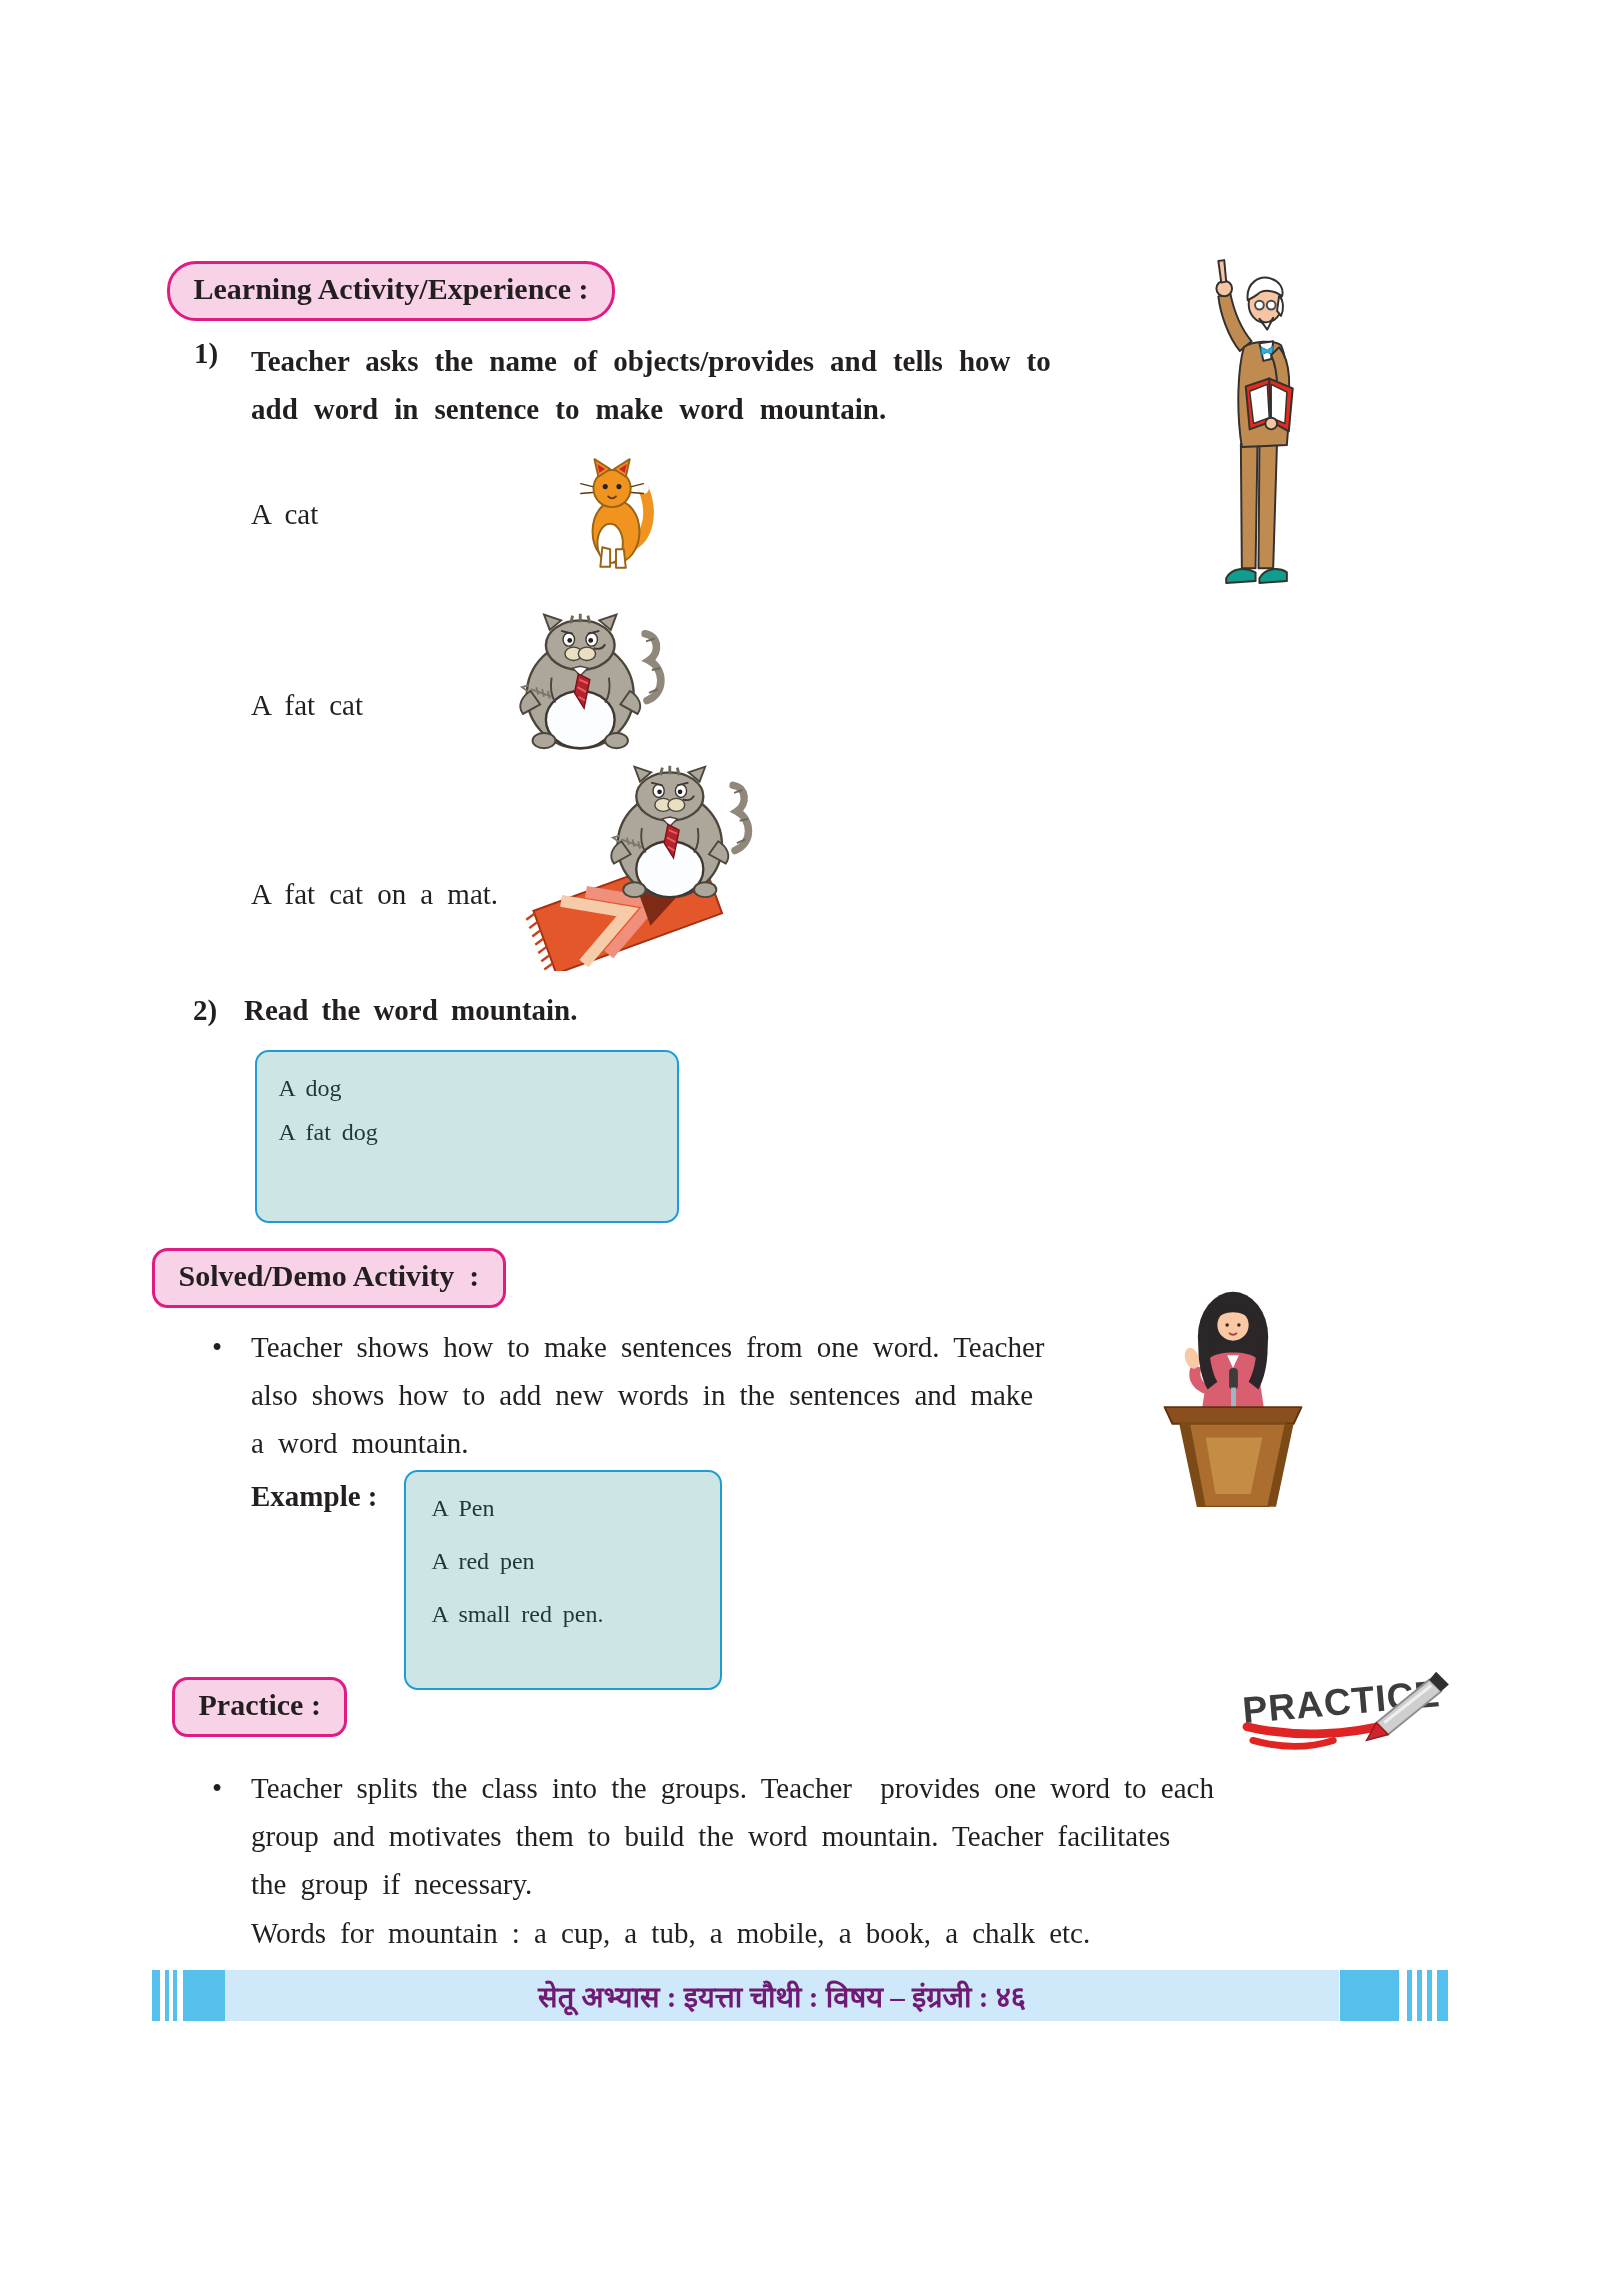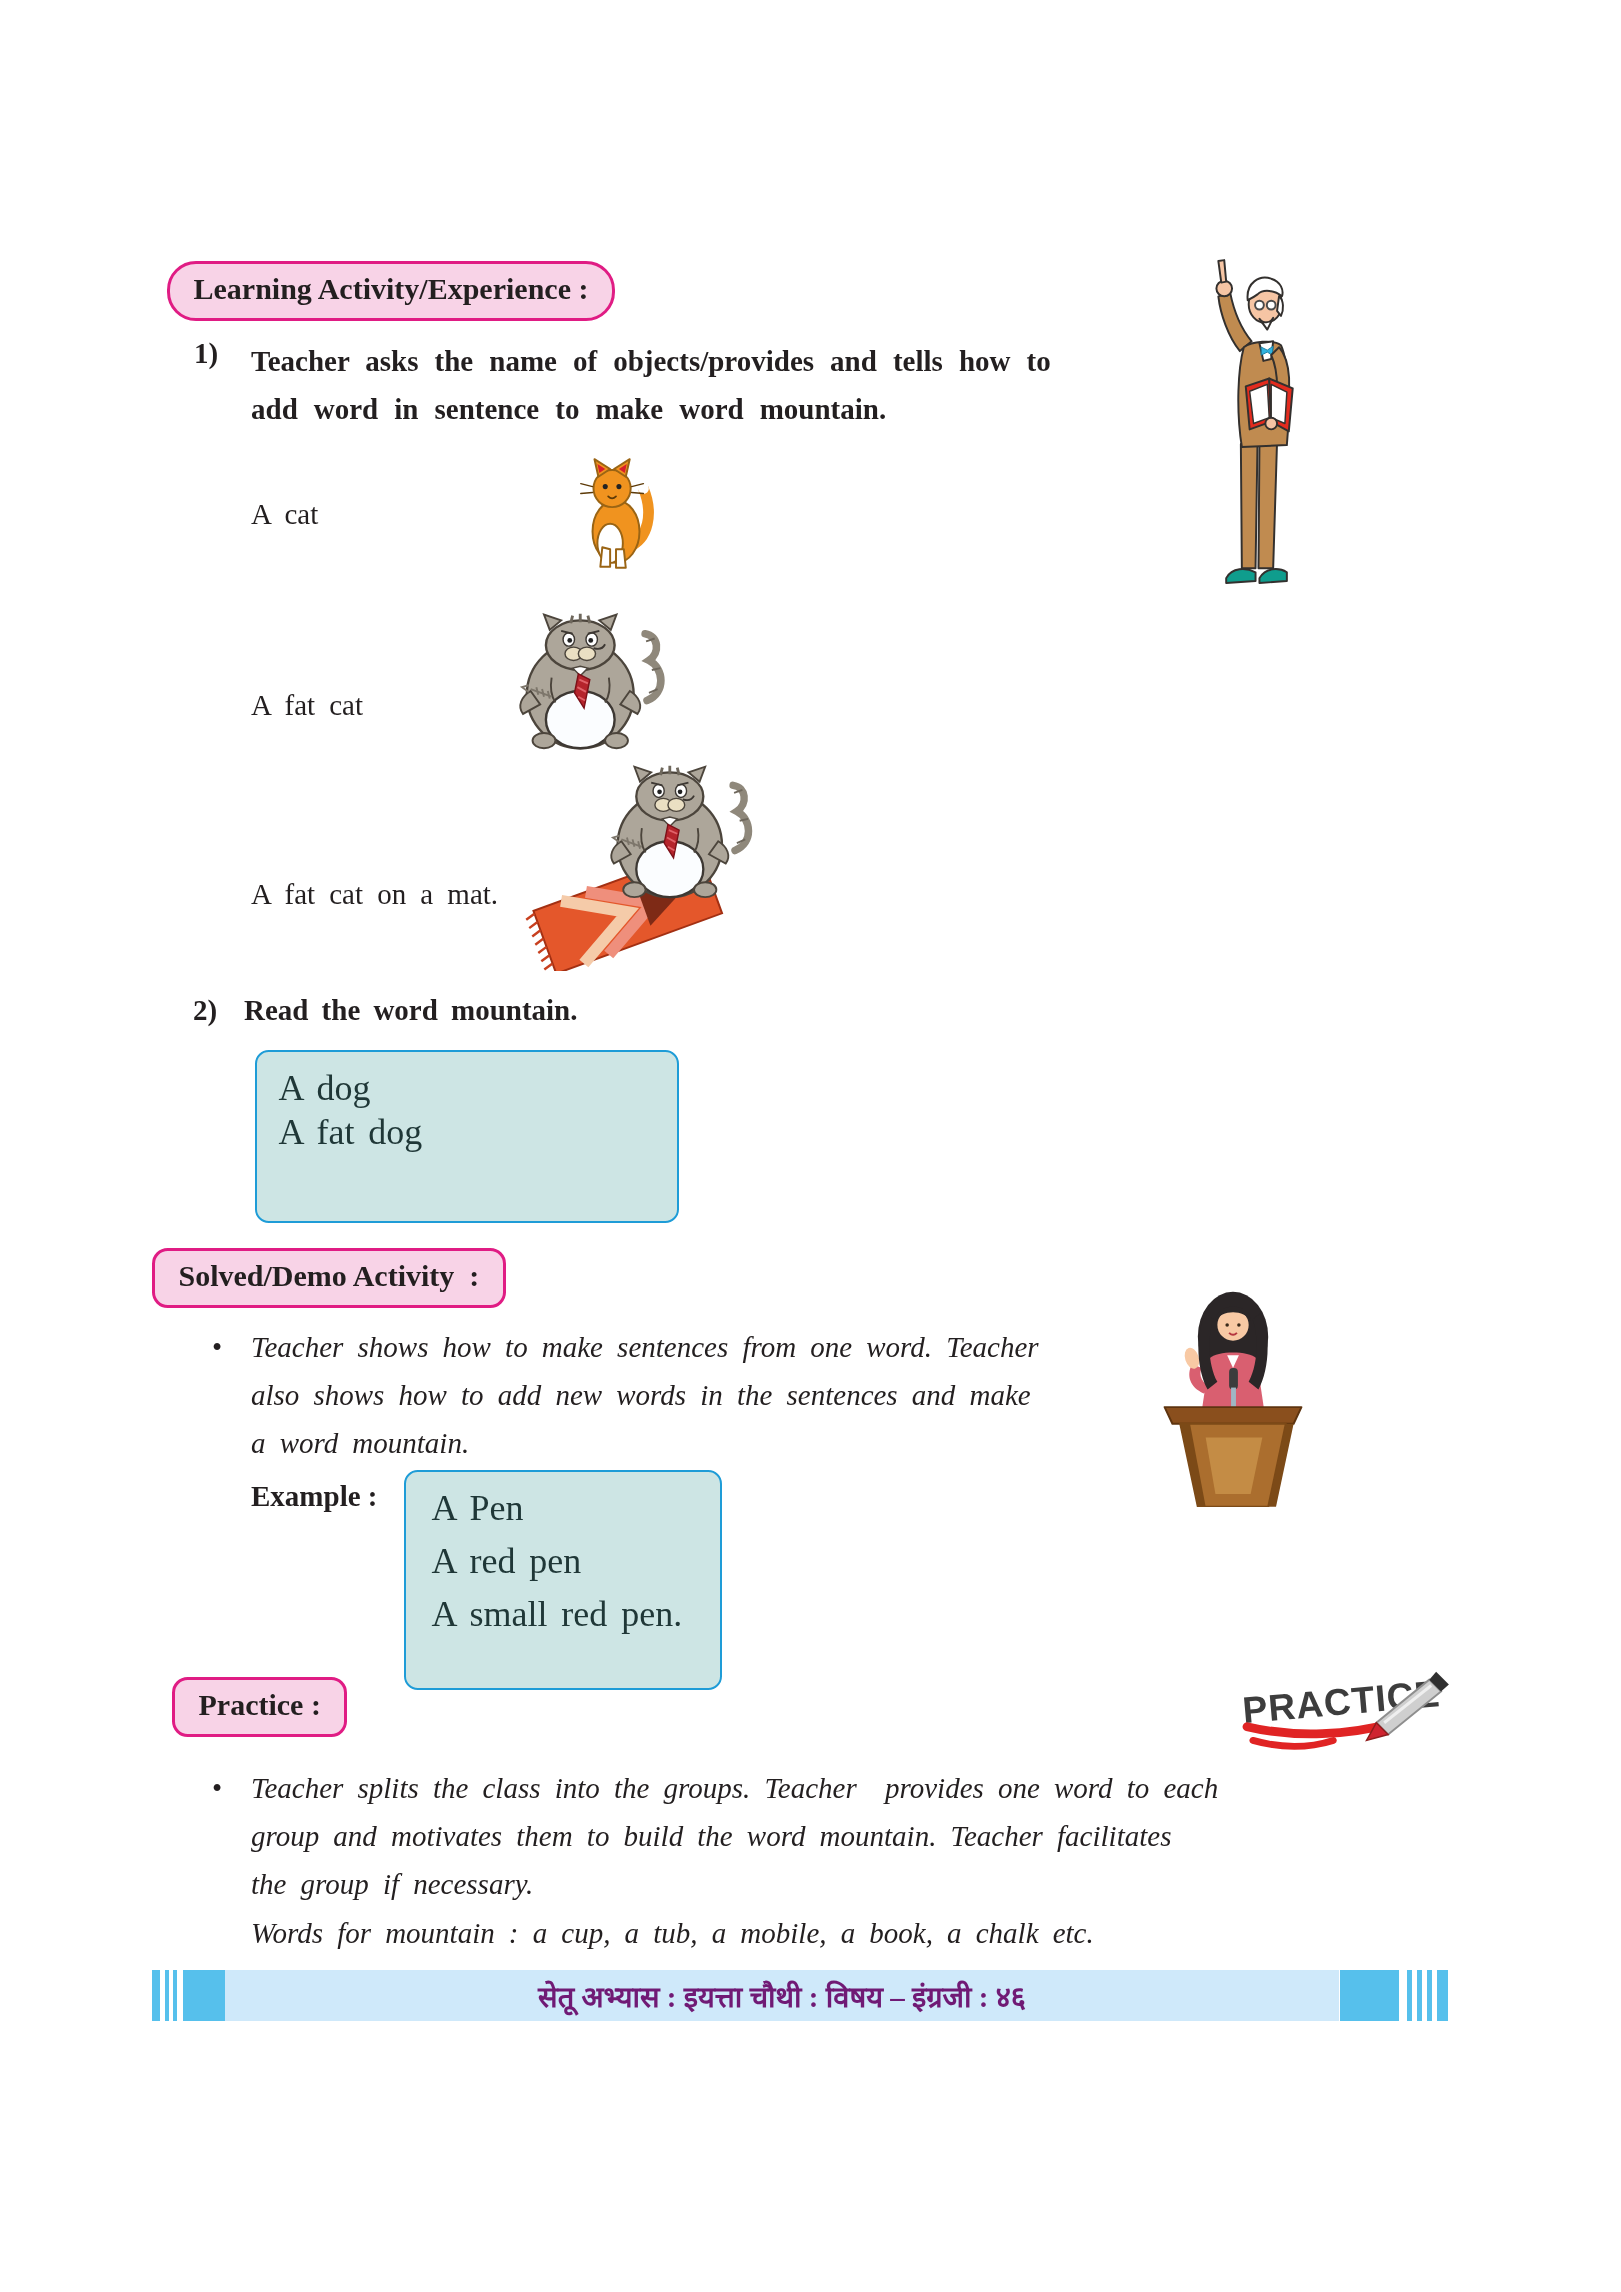--- a/index.html
+++ b/index.html
@@ -24,32 +24,32 @@
     white-space:pre;
     color:#231f20;
   }
   .num{font-size:29px;font-weight:bold;}
   .boldpara{
     font-size:29px;font-weight:bold;line-height:48px;
     white-space:pre-wrap;word-spacing:8.8px;
   }
   .para{
     font-size:29px;line-height:48px;
-    white-space:pre-wrap;word-spacing:6.9px;font-style:italic;
+    white-space:pre-wrap;word-spacing:6.9px;
   }
   .cap{font-size:29px;word-spacing:6.9px;white-space:pre;}
   .bullet{font-size:29px;line-height:48px;}
   .tealbox{
     background:#cde5e4;
     border:2.9px solid #1e9cd7;
     border-radius:13.7px;
     box-sizing:border-box;
   }
   .boxline{
-    font-size:36px;line-height:44px;
+    font-size:24px;line-height:44px;
     color:#1f3737;word-spacing:4.9px;white-space:pre;
     padding-left:21.6px;
   }
   .penline{line-height:53px;padding-left:25.5px;}
   .boxpad{padding-top:13.7px;}
   .footer-bar{
     background:#cfe9fa;
     display:flex;align-items:center;justify-content:center;
   }
   .footer-text{

